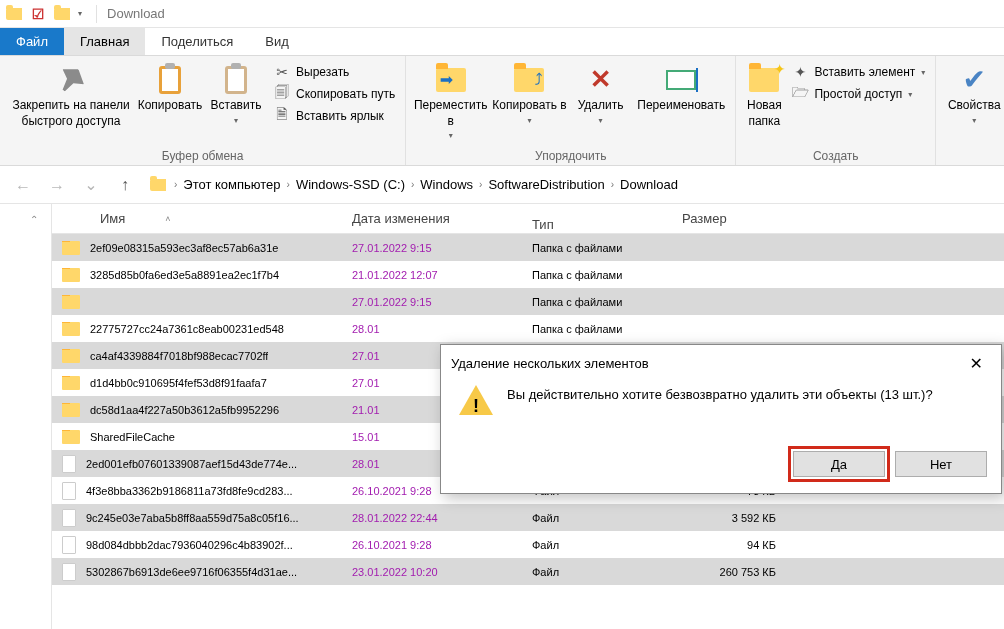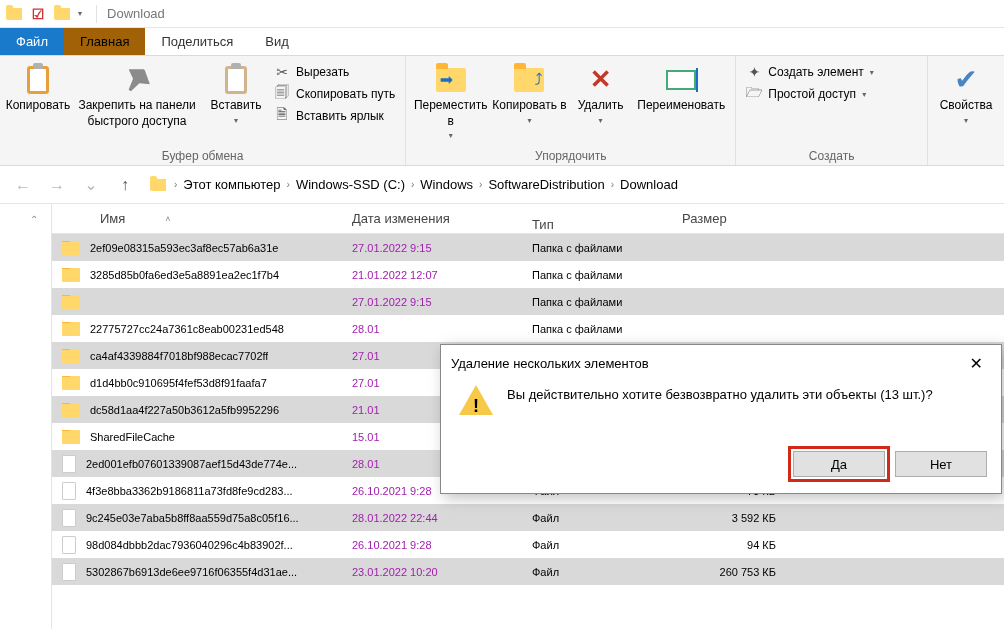--- a/index.html
+++ b/index.html
@@ -12,21 +12,21 @@
   .folder-icon-mini { width: 16px; height: 12px; background: #ffd76a; border-radius: 2px 0 0 2px; position: relative; }
   .folder-icon-mini::before { content: ""; position: absolute; left: 0; top: -3px; width: 7px; height: 4px; background: #ffd76a; border-radius: 2px 2px 0 0; }
   .check-icon { color: #cc3333; font-weight: bold; font-size: 14px; line-height: 1; }
   .title-bar .sep { width: 1px; height: 18px; background: #e1e1e1; margin: 0 6px; }
   .title-text { color: #777; font-size: 13px; padding-left: 4px; }
 
   
   .ribbon-tabs { height: 28px; display: flex; align-items: stretch; background: #fff; border-bottom: 1px solid #dadada; }
   .ribbon-tabs .tab { padding: 0 16px; display: flex; align-items: center; font-size: 13px; cursor: default; }
   .ribbon-tabs .tab.file { background: #1979ca; color: #fff; }
-  .ribbon-tabs .tab.active { background: #a16207; font-weight: normal; }
+  .ribbon-tabs .tab.active { background: #e5e5e5; font-weight: normal; }
   .ribbon-tabs .tab.normal { color: #333; }
 
   
   .ribbon { height: 110px; background: #f5f5f5; border-bottom: 1px solid #dadada; display: flex; }
   .ribbon-group { display: flex; flex-direction: column; justify-content: space-between; border-right: 1px solid #e1e1e1; padding: 4px 6px 2px 6px; }
   .ribbon-group-inner { display: flex; align-items: flex-start; gap: 2px; flex: 1; }
   .group-label { text-align: center; font-size: 12px; color: #666; padding-top: 2px; }
   .big-btn { display: flex; flex-direction: column; align-items: center; justify-content: flex-start; width: 80px; padding-top: 4px; text-align: center; font-size: 12px; line-height: 1.3; gap: 2px; }
   .big-btn.narrow { width: 64px; }
   .big-btn .bicon { width: 32px; height: 32px; display: flex; align-items: center; justify-content: center; font-size: 26px; }
@@ -120,31 +120,31 @@
   <div class="tab file">Файл</div>
   <div class="tab active">Главная</div>
   <div class="tab normal">Поделиться</div>
   <div class="tab normal">Вид</div>
 </div>
 
 <div class="ribbon">
 
   <div class="ribbon-group" style="width:410px">
     <div class="ribbon-group-inner">
+      <div class="big-btn" style="width:130px">
+        <span class="bicon">
+            <span class="pin-shape"></span>
+          </span>
+        <span>Закрепить на панели быстрого доступа</span>
+      </div>
       <div class="big-btn narrow">
         <span class="bicon copy-shape">
             <span class="clipboard"></span>
           </span>
         <span>Копировать</span>
-      </div>
-      <div class="big-btn" style="width:130px">
-        <span class="bicon">
-            <span class="pin-shape"></span>
-          </span>
-        <span>Закрепить на панели быстрого доступа</span>
       </div>
       <div class="big-btn narrow">
         <span class="bicon paste-shape">
             <span class="clipboard"></span>
           </span>
         <span>Вставить</span>
         <span class="caret">▾</span>
       </div>
       <div class="stack">
         <div class="stack-item">
@@ -196,24 +196,30 @@
             <span class="rename-box"></span>
           </span>
         <span>Переименовать</span>
       </div>
     </div>
     <div class="group-label" mark="false">Упорядочить</div>
   </div>
 
   <div class="ribbon-group" style="width:200px">
     <div class="ribbon-group-inner">
+      <div class="big-btn narrow">
+        <span class="bicon newfolder-shape">
+            <span class="folder-big"></span>
+          </span>
+        <span>Новая папка</span>
+      </div>
       <div class="stack">
         <div class="stack-item">
             <span class="sicon">✦</span>
-            <span>Создать элемент</span> 
+            <span>Вставить элемент</span> 
             <span class="caret">▾</span>
           </div>
         <div class="stack-item">
             <span class="sicon">🗁</span>
             <span>Простой доступ</span> 
             <span class="caret">▾</span>
           </div>
       </div>
     </div>
     <div class="group-label">Создать</div>

